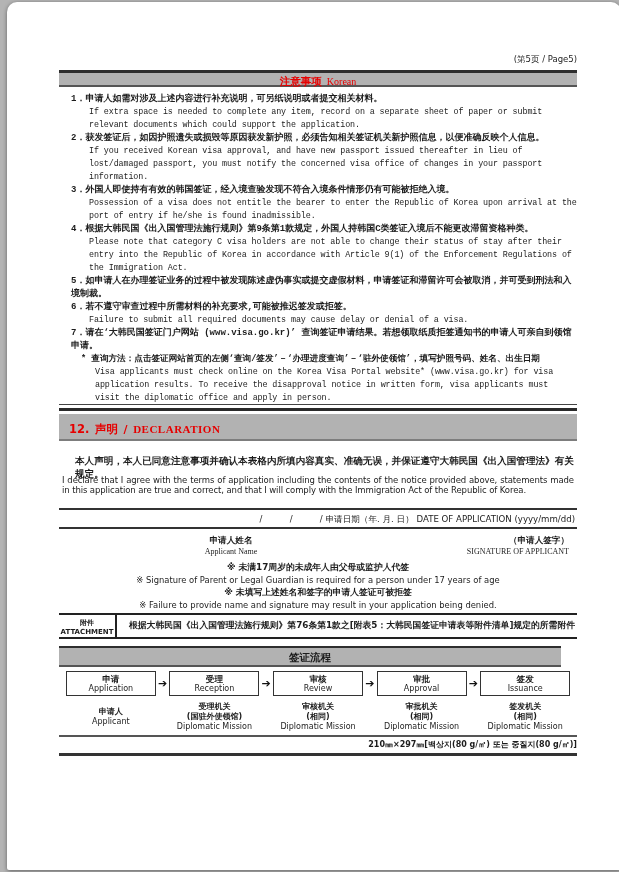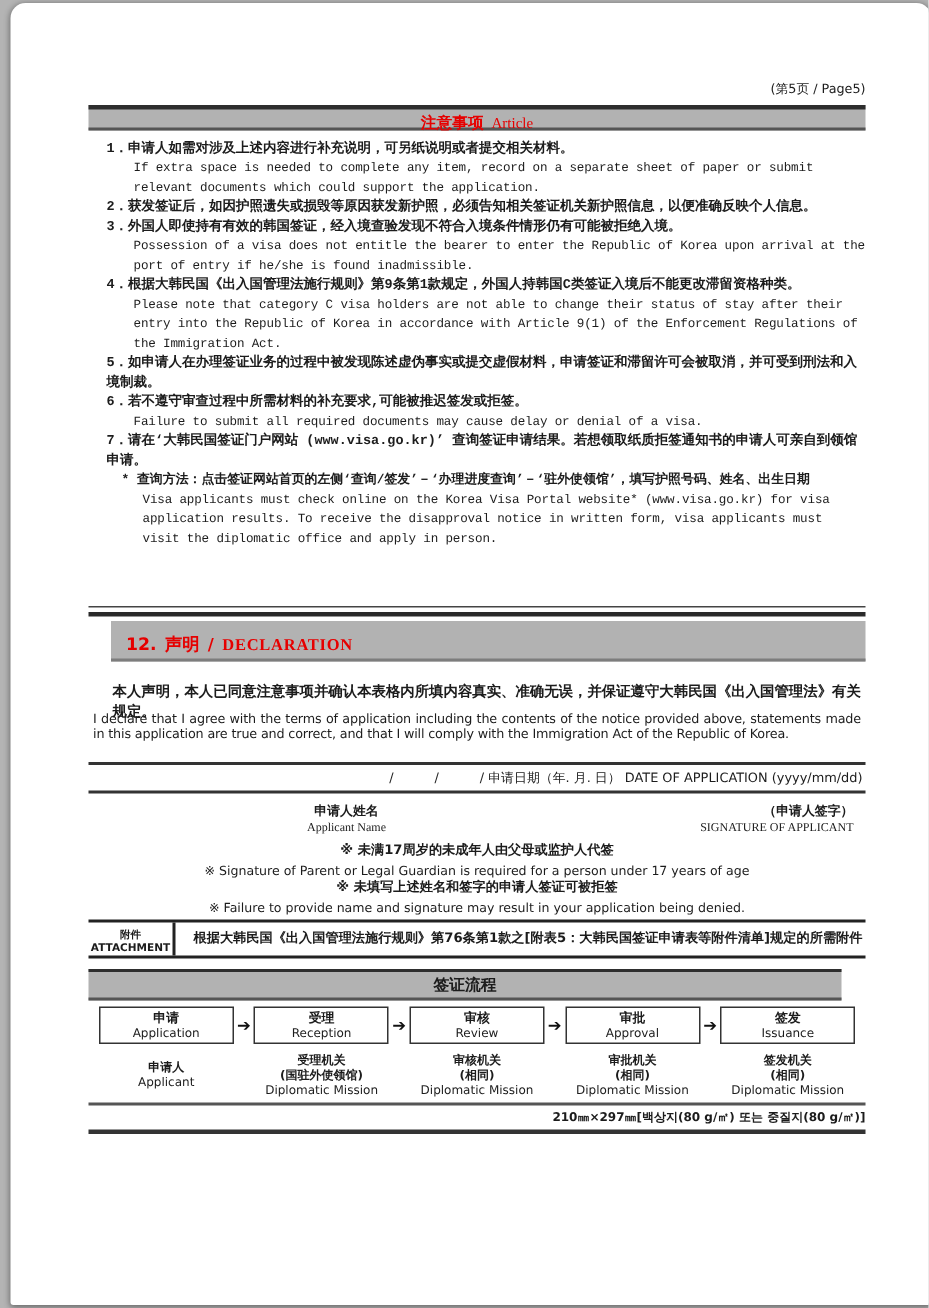--- a/index.html
+++ b/index.html
@@ -36,21 +36,21 @@
   .x-zh  { font-size:8.6px; font-weight:bold; line-height:13px; padding-left:22px; }
   .x-en-sub { font-size:8.4px; line-height:13px; padding-left:36px; letter-spacing:-0.1px; }
   .x-en-b   { font-size:8.4px; line-height:13px; padding-left:22px; letter-spacing:-0.1px; }
 
   
   .sec-divider {
     position:absolute; top:402px; left:0; right:0; height:7px;
     border-top:1.5px solid #444; border-bottom:3.5px solid #2a2a2a;
   }
   .decl-bar {
-    position:absolute; top:412px; left:15px; right:0; height:27px;
+    position:absolute; top:412px; left:0; right:0; height:27px;
     background:var(--bar-gray,#b2b2b2);
     border-bottom:2.5px solid #7d7d7d;
     line-height:27px; padding-left:10px;
     color:var(--accent,#e60000); font-weight:bold;
   }
   .decl-bar .h-num, .decl-bar .h-zh { font-size:11.5px; }
   .decl-bar .h-sep { font-size:11px; }
   .decl-bar .h-en { font-size:11px; font-family:"Liberation Serif", serif; letter-spacing:0.5px; }
 
   .decl-zh { position:absolute; top:453px; left:16px; font-size:9.6px; font-weight:bold; }
@@ -122,30 +122,31 @@
 </head>
 <body>
 
 <div class="page">
   <div class="content">
 
     <div class="page-label">(第5页 / Page5)</div>
 
     <div class="notice-bar">
       <span class="t-zh">注意事项</span>
-      <span class="t-en">Article</span>
+      <span class="t-en">Korean</span>
     </div>
 
     <div class="notice-list">
         <div class="n-item">
           <div class="n-zh">1．申请人如需对涉及上述内容进行补充说明，可另纸说明或者提交相关材料。</div>
           <div class="n-en">If extra space is needed to complete any item, record on a separate sheet of paper or submit relevant documents which could support the application.</div>
         </div>
         <div class="n-item">
           <div class="n-zh">2．获发签证后，如因护照遗失或损毁等原因获发新护照，必须告知相关签证机关新护照信息，以便准确反映个人信息。</div>
+          <div class="n-en">If you received Korean visa approval, and have new passport issued thereafter in lieu of lost/damaged passport, you must notify the concerned visa office of changes in your passport information.</div>
         </div>
         <div class="n-item">
           <div class="n-zh">3．外国人即使持有有效的韩国签证，经入境查验发现不符合入境条件情形仍有可能被拒绝入境。</div>
           <div class="n-en">Possession of a visa does not entitle the bearer to enter the Republic of Korea upon arrival at the port of entry if he/she is found inadmissible.</div>
         </div>
         <div class="n-item">
           <div class="n-zh">4．根据大韩民国《出入国管理法施行规则》第9条第1款规定，外国人持韩国C类签证入境后不能更改滞留资格种类。</div>
           <div class="n-en">Please note that category C visa holders are not able to change their status of stay after their entry into the Republic of Korea in accordance with Article 9(1) of the Enforcement Regulations of the Immigration Act.</div>
         </div>
         <div class="n-item">

